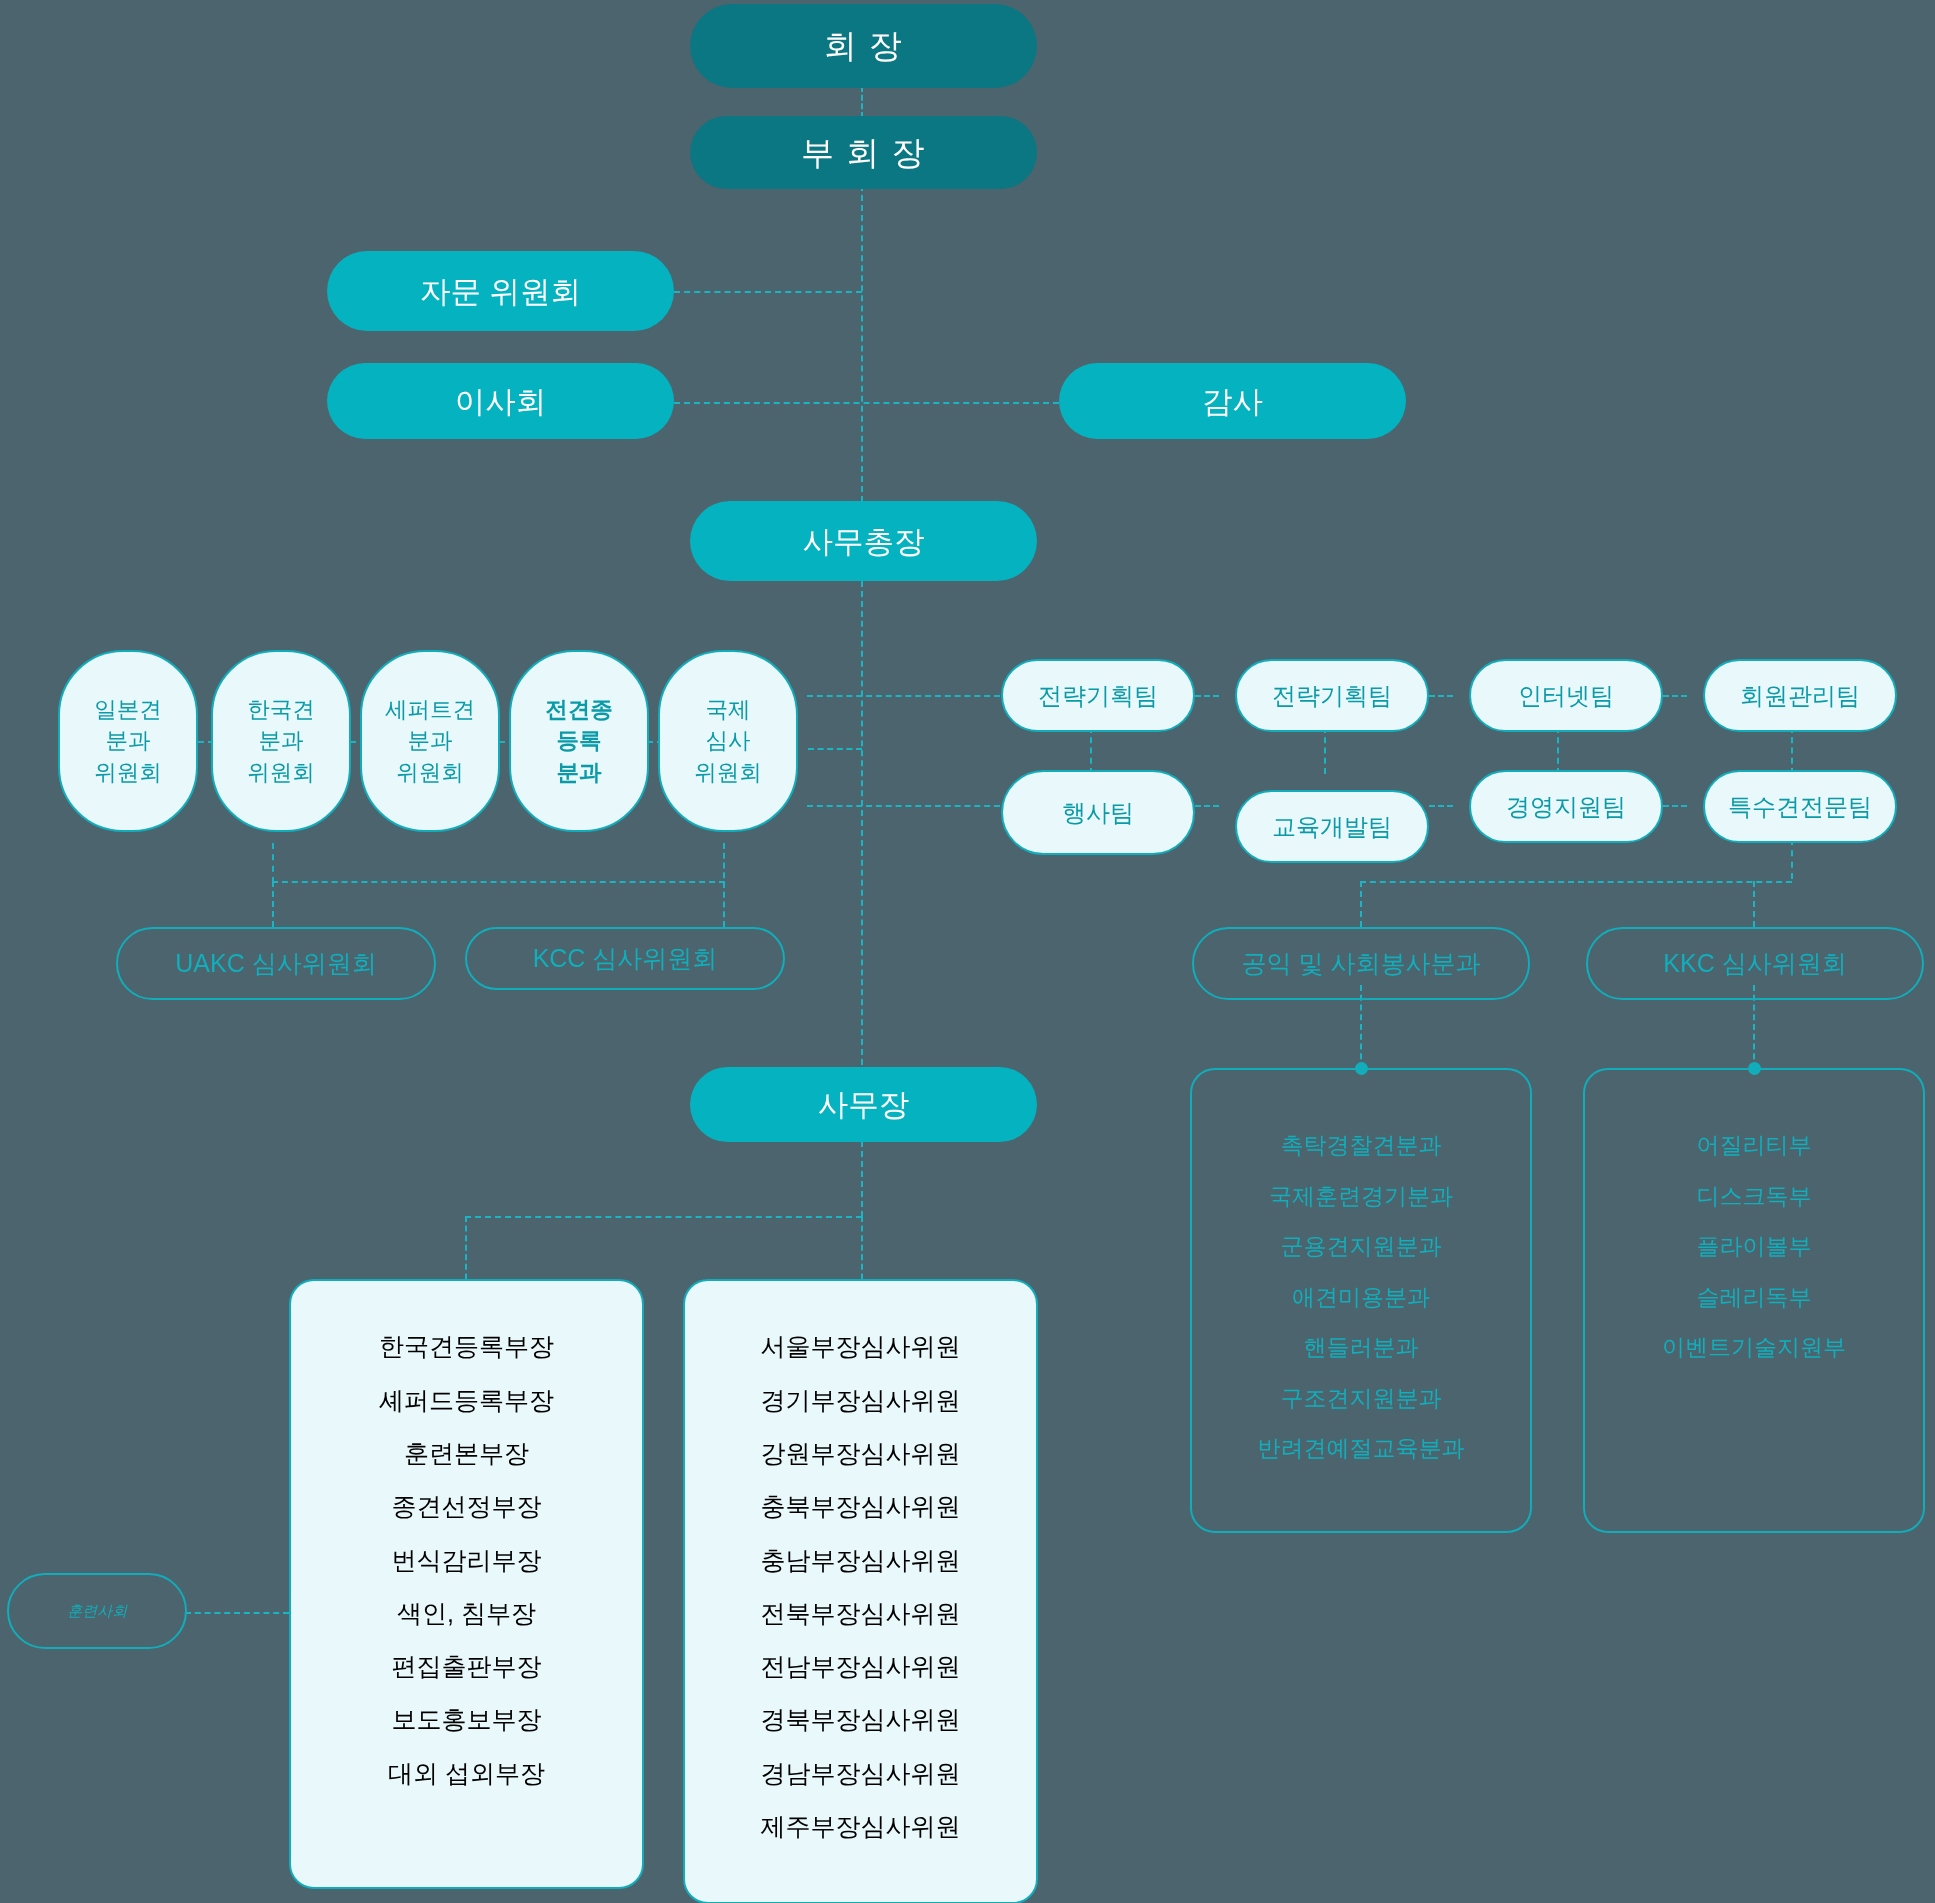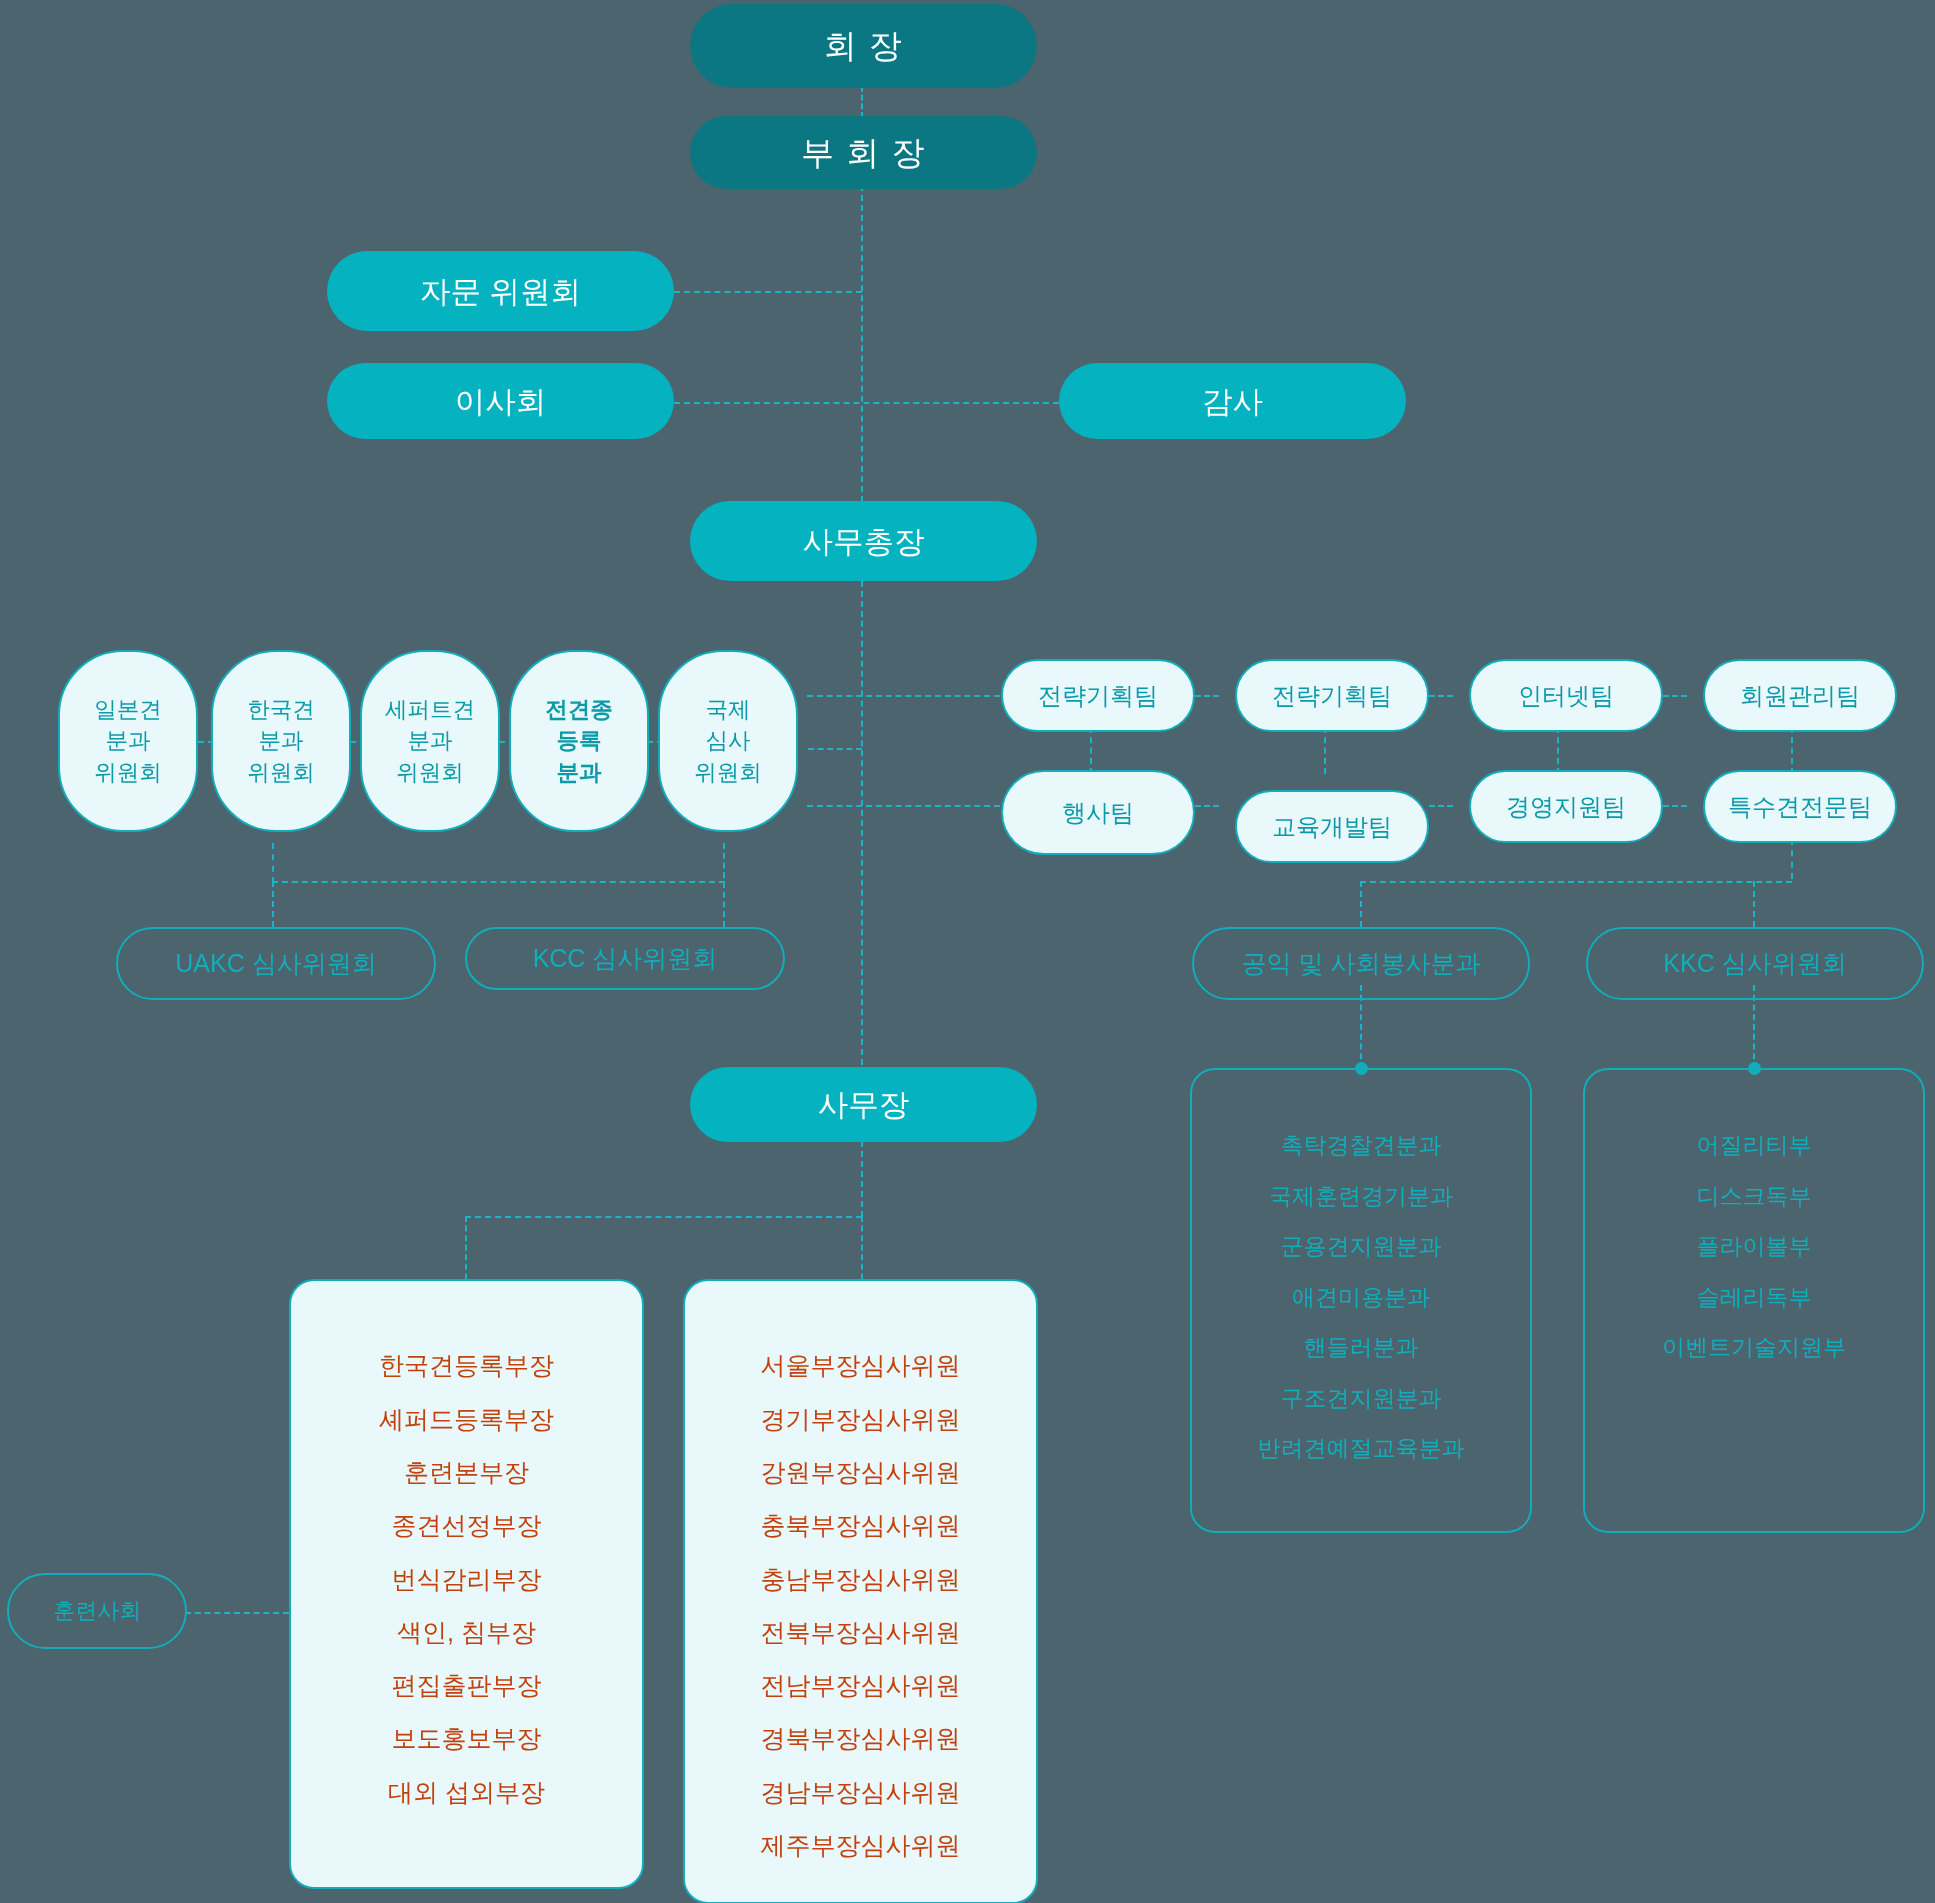--- a/index.html
+++ b/index.html
@@ -67,27 +67,27 @@
     background: transparent;
     color: #11aebc;
     border: 2.9px solid #12adbb;
     border-radius: 726px;
     font-size: 25px;
   }
 
   
   .panel-pale {
     background: #e8f8fb;
-    color: #c2410c;
+    color: #000000;
     border: 2.9px solid #12adbb;
     border-radius: 25px;
     font-size: 25px;
     flex-direction: column;
     justify-content: flex-start;
-    padding-top: 58px;
+    padding-top: 39px;
   }
 
   
   .panel-ghost {
     background: transparent;
     color: #11aebc;
     border: 2.9px solid #12adbb;
     border-radius: 25px;
     font-size: 25px;
     flex-direction: column;
@@ -221,21 +221,21 @@
   <div class="node pill-pale" style="left:1469px; top:770px; width:194px; height:73px;">경영지원팀</div>
   <div class="node pill-pale" style="left:1703px; top:770px; width:194px; height:73px;">특수견전문팀</div>
 
   <div class="node pill-ghost" style="left:116px; top:927px; width:320px; height:73px;">UAKC 심사위원회</div>
   <div class="node pill-ghost" style="left:465px; top:927px; width:320px; height:63px;">KCC 심사위원회</div>
   <div class="node pill-ghost" style="left:1192px; top:927px; width:338px; height:73px;">공익 및 사회봉사분과</div>
   <div class="node pill-ghost" style="left:1586px; top:927px; width:338px; height:73px;">KKC 심사위원회</div>
 
   <div class="node pill-cyan" style="left:690px; top:1067px; width:347px; height:75px;">사무장</div>
 
-  <div class="node pill-ghost" style="left:7.3px; top:1573px; width:180px; height:76px; font-size:22px;">훈련사회</div>
+  <div class="node pill-ghost" style="left:7.3px; top:1573px; width:180px; height:76px; font-size:15px;font-style:italic;">훈련사회</div>
 
   <div class="node panel-pale" style="left:289px; top:1279px; width:355px; height:610px;">
     <div class="row">한국견등록부장</div>
     <div class="row">셰퍼드등록부장</div>
     <div class="row">훈련본부장</div>
     <div class="row">종견선정부장</div>
     <div class="row">번식감리부장</div>
     <div class="row">색인, 침부장</div>
     <div class="row">편집출판부장</div>
     <div class="row">보도홍보부장</div>

